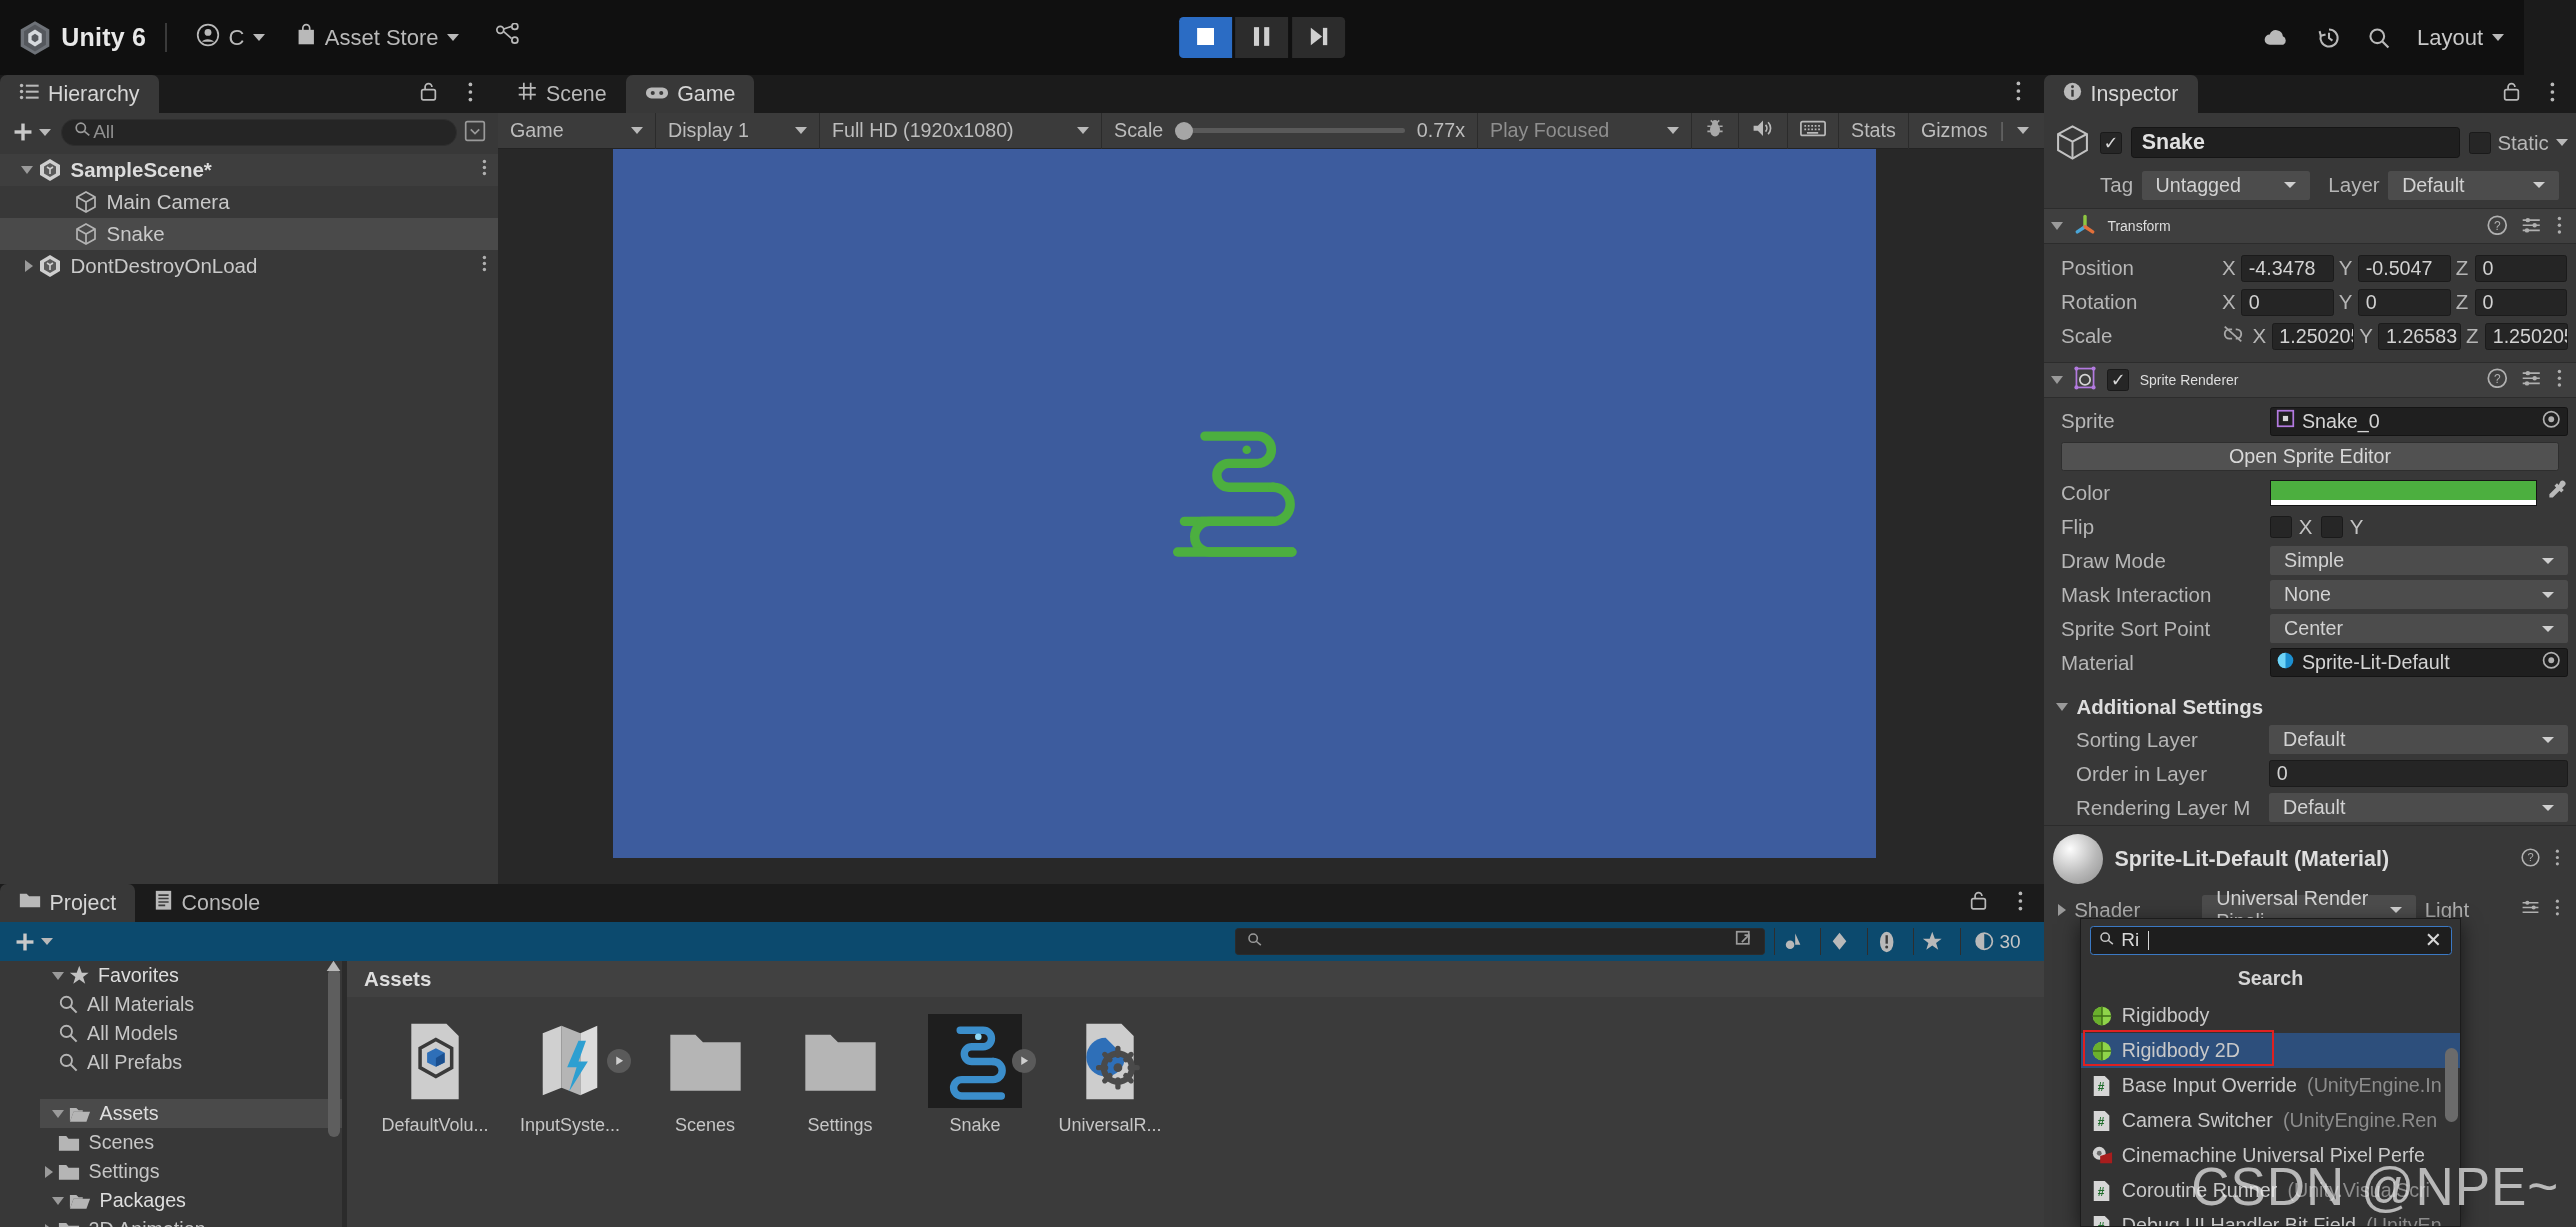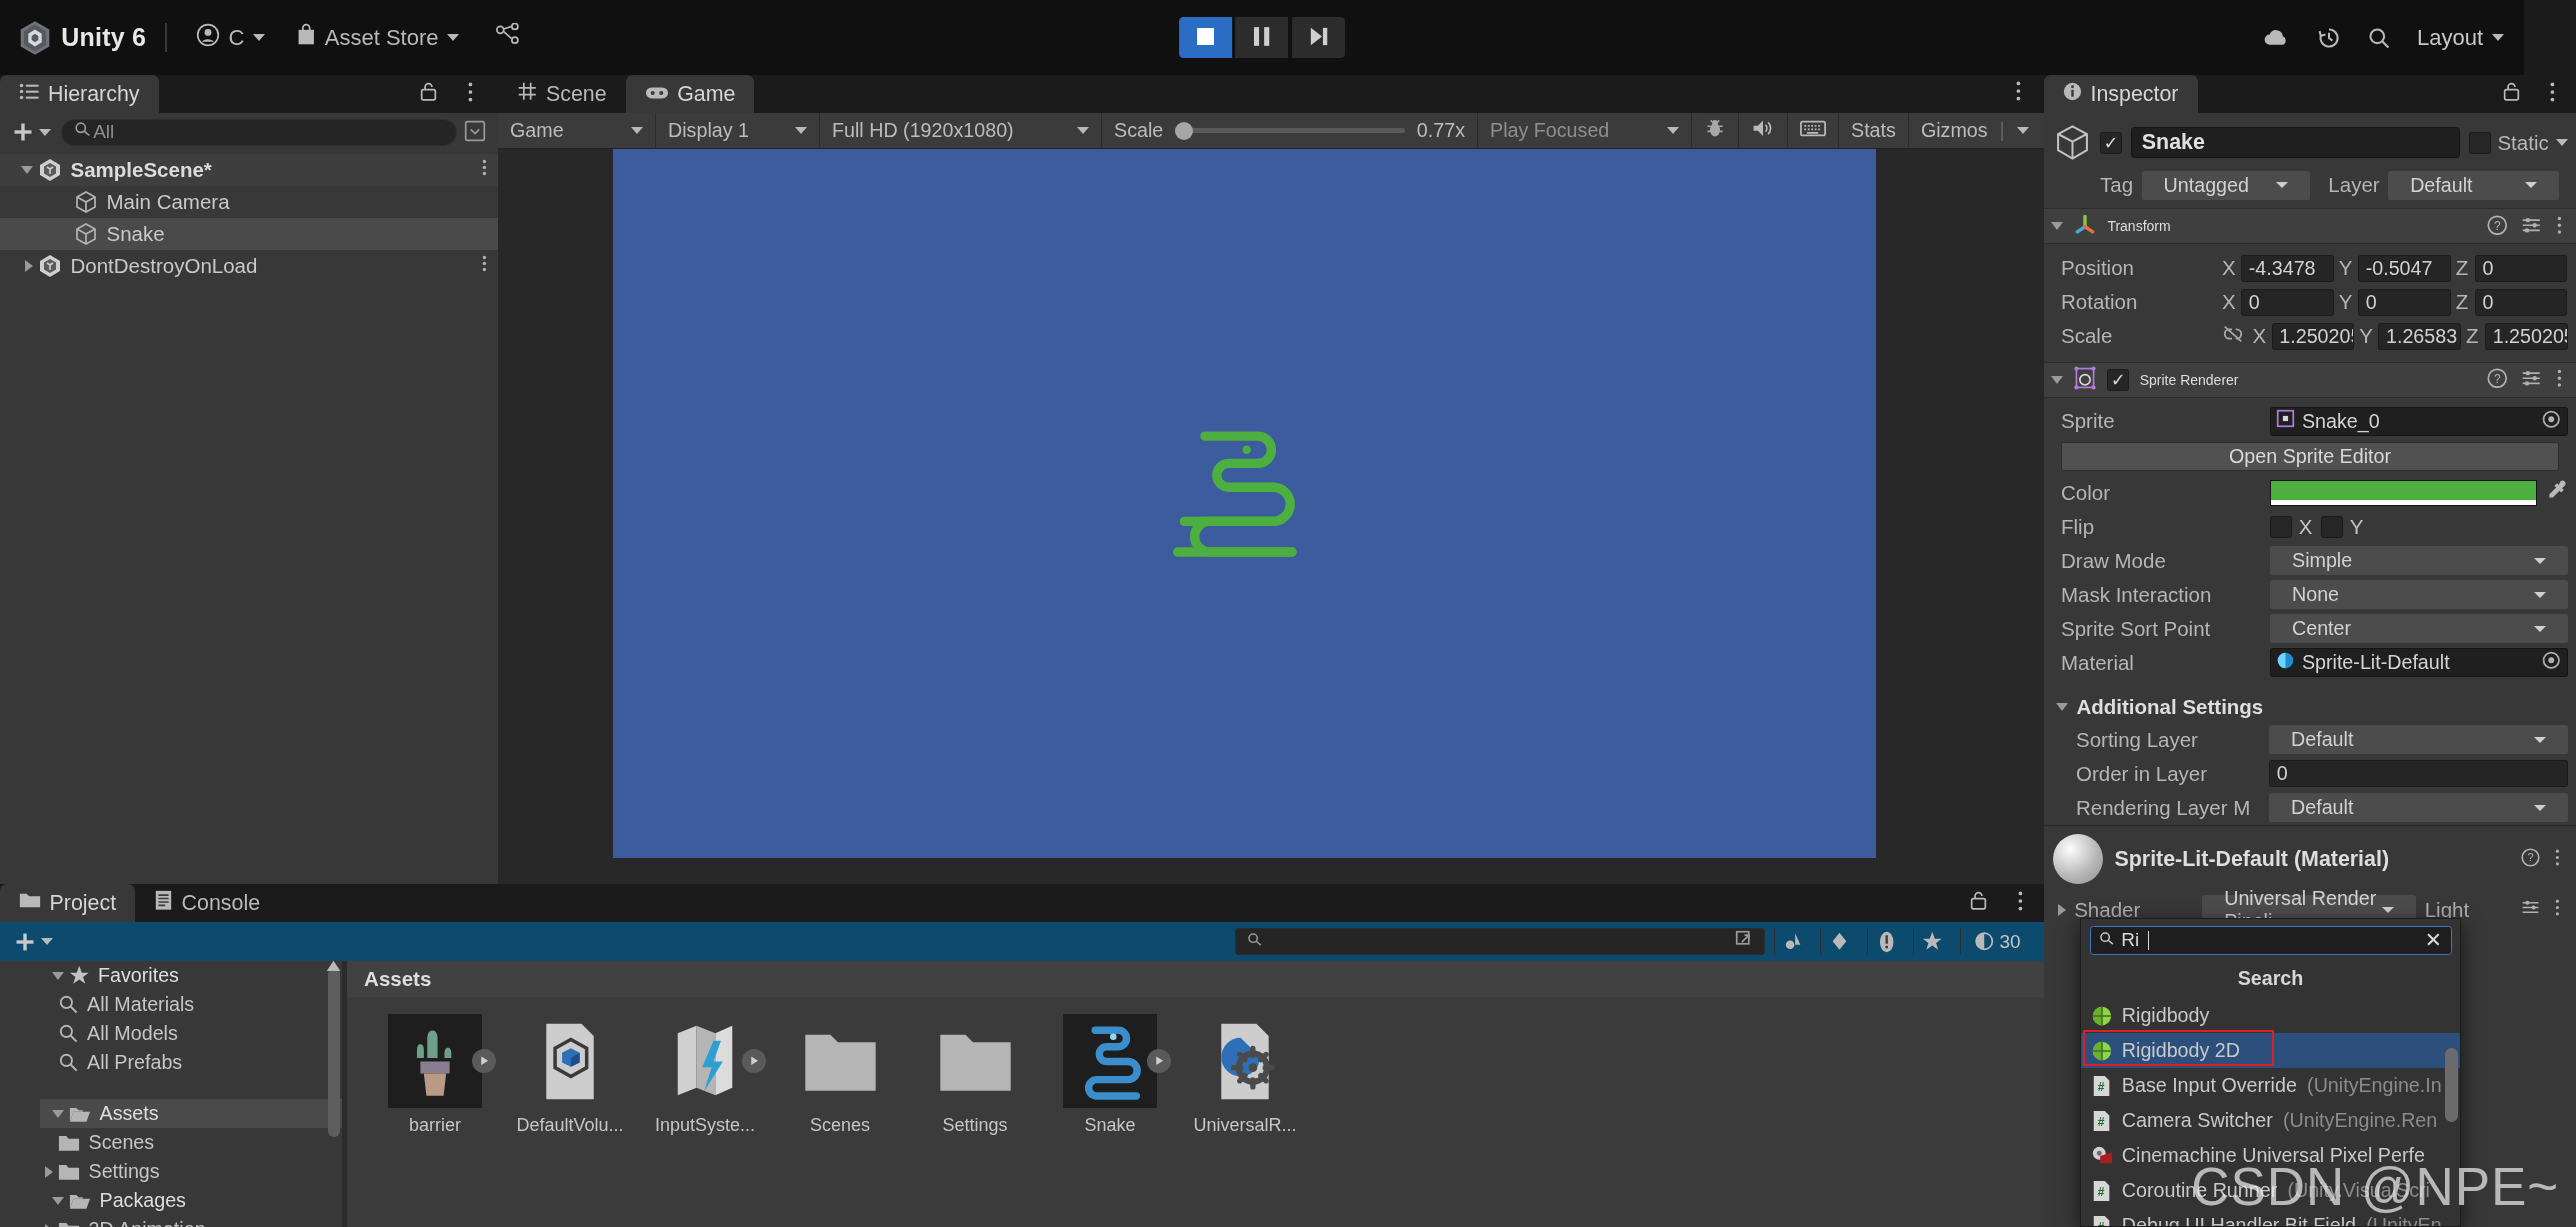--- a/index.html
+++ b/index.html
@@ -120,21 +120,21 @@
   .chk.checked::after { content:"✓"; color:#d8d8d8; font-size:18px; line-height:1; }
   .name-field {
     flex:1; height:31px; background:#1f1f1f; border:0.9px solid #151515; border-radius:3.4px;
     display:flex; align-items:center; padding: 0 10.3px; font-size:21.4px; font-weight:bold; color:#e0e0e0;
   }
   .static-wrap { display:flex; align-items:center; gap:6.8px; font-size:20.5px; color:#b8b8b8;}
   .tag-row { display:flex; align-items:center; gap:8.5px; padding: 5.1px 8.5px 8.5px 56px; font-size:20.5px;}
   .lbl { color:#b6b6b6; }
   .dd {
     background:#4c4c4c; border-radius:2.6px; height:29px; display:flex; align-items:center;
-    padding: 0 22px; font-size:19.7px; color:#d2d2d2; cursor:pointer; position:relative;
+    padding: 0 14px; font-size:19.7px; color:#d2d2d2; cursor:pointer; position:relative;
   }
   .dd .dcaret { margin-left:auto; width:0;height:0;border-left:6px solid transparent;border-right:6px solid transparent;border-top:6.8px solid #cfcfcf; }
 
   .comp-hd {
     height:36px; background:#3f3f3f; display:flex; align-items:center; gap:10.3px; padding: 0 6.8px;
     border-top:0.9px solid #2c2c2c; border-bottom:0.9px solid #2c2c2c;
   }
   .comp-title { font-size:14px; font-weight:normal; color:#dedede; }
   .comp-hd-icons { margin-left:auto; display:flex; align-items:center; gap:13.7px; padding-right:6.8px;}
   .comp-body { padding: 6.8px 0 8.5px 0; }
@@ -1025,37 +1025,20 @@
           <svg width="17" height="13.7" viewBox="0 0 20 16">
               <polygon points="10,2 18,14 2,14" fill="#b9b9b9"></polygon>
             </svg>
         </div>
       </div>
       <div class="pj-splitter"></div>
       <div class="pj-content">
         <div class="assets-crumb">Assets</div>
         <div class="asset-grid" id="asset-grid">
             <div class="asset-cell">
-              <div class="asset-thumb selbg">
-                <svg width="74" height="79" viewBox="0 0 78 92">
-                  <rect x="22" y="46" width="34" height="14" fill="#8a7f90"></rect>
-                  <path d="M26 60h26l-3 26H29z" fill="#b99b85"></path>
-                  <path d="M36 10c-4 0-6 4-6 10v22h12V20c0-6-2-10-6-10z" fill="#6d9f8a"></path>
-                  <path d="M22 26c-3 0-4 3-4 7v9h8V33c0-4-1-7-4-7z" fill="#6d9f8a"></path>
-                  <path d="M54 30c-3 0-4 3-4 7v5h8v-5c0-4-1-7-4-7z" fill="#6d9f8a"></path>
-                </svg>
-                <span class="mini-play">
-                  <svg width="13.7" height="13.7" viewBox="0 0 16 16">
-                    <polygon points="5,3 13,8 5,13" fill="#cfcfcf"></polygon>
-                  </svg>
-                </span>
-              </div>
-              <div class="asset-label">barrier</div>
-            </div>
-            <div class="asset-cell">
               <div class="asset-thumb">
                 <svg width="74" height="79" viewBox="0 0 70 90">
                   <path d="M8 2h40l14 14v72H8z" fill="#cdcdcd"></path>
                   <path d="M36 20 L54 30 L54 52 L36 62 L18 52 L18 30 Z" fill="none" stroke="#3a3a3a" stroke-width="4"></path>
                   <path d="M36 30 L46 35 L46 46 L36 51 L26 46 L26 35 Z" fill="#2e6fb8"></path>
                   <path d="M36 41 L46 35 L46 46 L36 51Z" fill="#1b4f8e"></path>
                 </svg>
               </div>
               <div class="asset-label">DefaultVolu...</div>
             </div>

